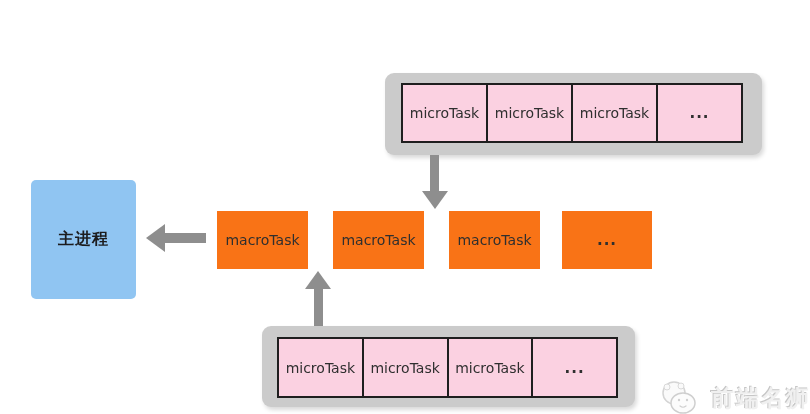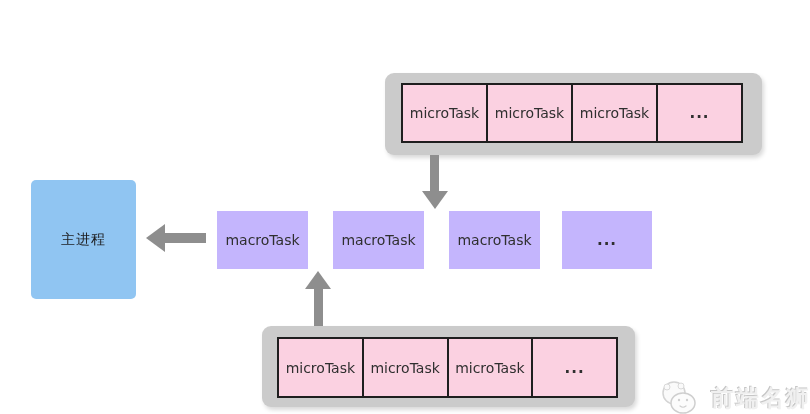--- a/index.html
+++ b/index.html
@@ -42,21 +42,21 @@
   }
   .micro-cell + .micro-cell { margin-left: -2px; }
   .micro-cell.dots { font-weight: 700; font-size: 15px; letter-spacing: 1px; }
 
   
   .macro-box {
     position: absolute;
     top: 190px;
     width: 91px;
     height: 58px;
-    background: #c4b5fd;
+    background: #f97316;
     display: flex;
     align-items: center;
     justify-content: center;
     font-size: 14px;
     color: #2f2f2f;
   }
   .macro-1 { left: 217px; }
   .macro-2 { left: 333px; }
   .macro-3 { left: 449px; }
   .macro-4 { left: 562px; width: 90px; font-weight: 700; font-size: 15px; letter-spacing: 1px; }
@@ -66,22 +66,22 @@
     position: absolute;
     left: 31px;
     top: 159px;
     width: 105px;
     height: 119px;
     background: #90c5f2;
     border-radius: 5px;
     display: flex;
     align-items: center;
     justify-content: center;
-    font-size: 14px;
-    font-weight: 400;
+    font-size: 16px;
+    font-weight: 700;
     color: #1c1c1e;
     letter-spacing: 1px;
   }
 
   
   .arrow-part { position: absolute; }
   .shaft { background: #8e8e8e; }
 
   
   .down-shaft { left: 430px; top: 134px; width: 9px; height: 38px; }

